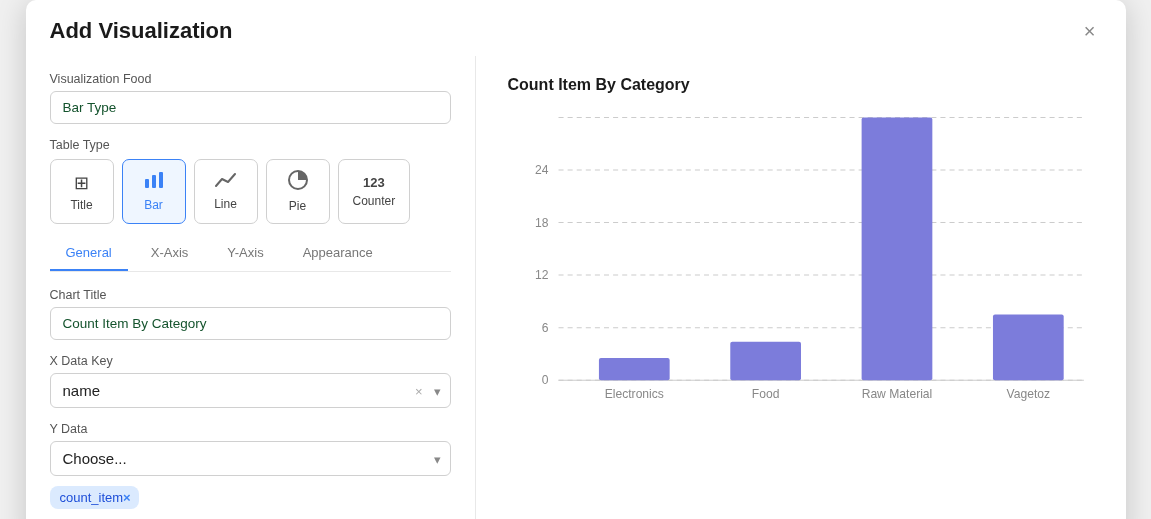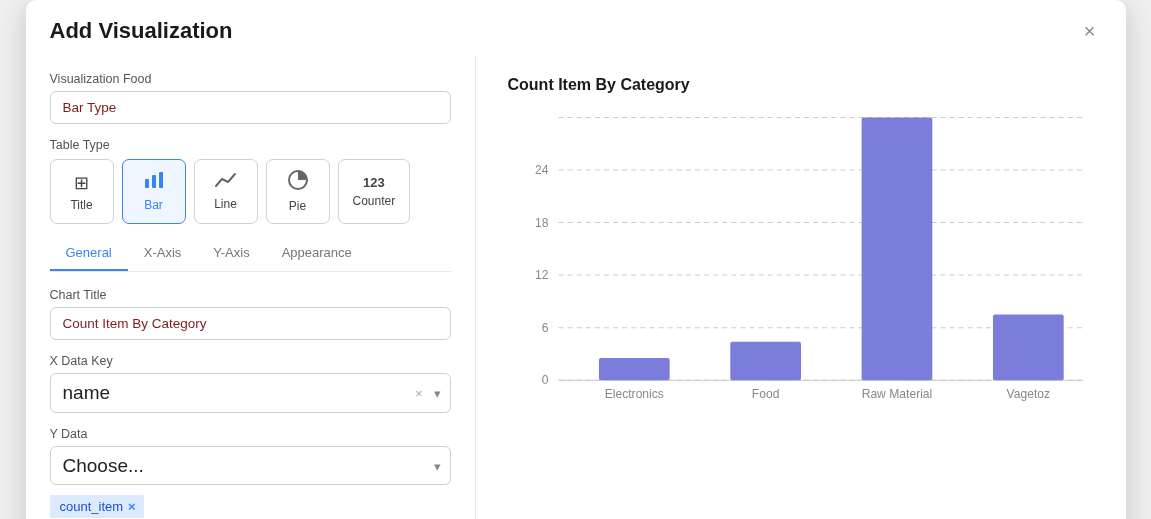--- a/index.html
+++ b/index.html
@@ -60,21 +60,21 @@
       color: #555;
       margin-bottom: 5px;
       font-weight: 500;
     }
     .text-input {
       width: 100%;
       border: 1px solid #d0d0d0;
       border-radius: 6px;
       padding: 8px 12px;
       font-size: 13.5px;
-      color: #7f1d1d;
+      color: #14532d;
       outline: none;
     }
     .chart-type-row {
       display: flex;
       gap: 8px;
       margin-top: 2px;
     }
     .chart-type-btn {
       display: flex;
       flex-direction: column;
@@ -93,21 +93,21 @@
     .chart-type-btn.active {
       border-color: #3b82f6;
       color: #3b82f6;
       background: #eff6ff;
     }
     .chart-type-icon {
       font-size: 18px;
     }
     .tabs-row {
       display: flex;
-      gap: 0;
+      gap: 7px;
       border-bottom: 1px solid #e8e8e8;
       margin-bottom: 2px;
     }
     .tab-btn {
       background: none;
       border: none;
       padding: 7px 16px 9px 16px;
       font-size: 13px;
       cursor: pointer;
       color: #777;
@@ -120,21 +120,21 @@
     }
     .select-wrapper {
       position: relative;
       width: 100%;
     }
     .select-input {
       width: 100%;
       border: 1px solid #d0d0d0;
       border-radius: 6px;
       padding: 8px 36px 8px 12px;
-      font-size: 19px;
+      font-size: 15px;
       color: #222;
       outline: none;
       appearance: none;
       background: #fff;
       cursor: pointer;
     }
     .select-arrow {
       position: absolute;
       right: 10px;
       top: 50%;
@@ -148,24 +148,23 @@
       right: 28px;
       top: 50%;
       transform: translateY(-50%);
       color: #aaa;
       font-size: 13px;
       cursor: pointer;
     }
     .tag-chip {
       display: inline-flex;
       align-items: center;
-      gap: 5px;
       background: #dbeafe;
       color: #1d4ed8;
-      border-radius: 1px;
+      border-radius: 8px;
       padding: 4px 8px 4px 10px;
       font-size: 13px;
       font-weight: 500;
       margin-top: 4px;
     }
     .tag-chip-close {
       cursor: pointer;
       font-size: 13px;
       color: #3b82f6;
       font-weight: 700;

